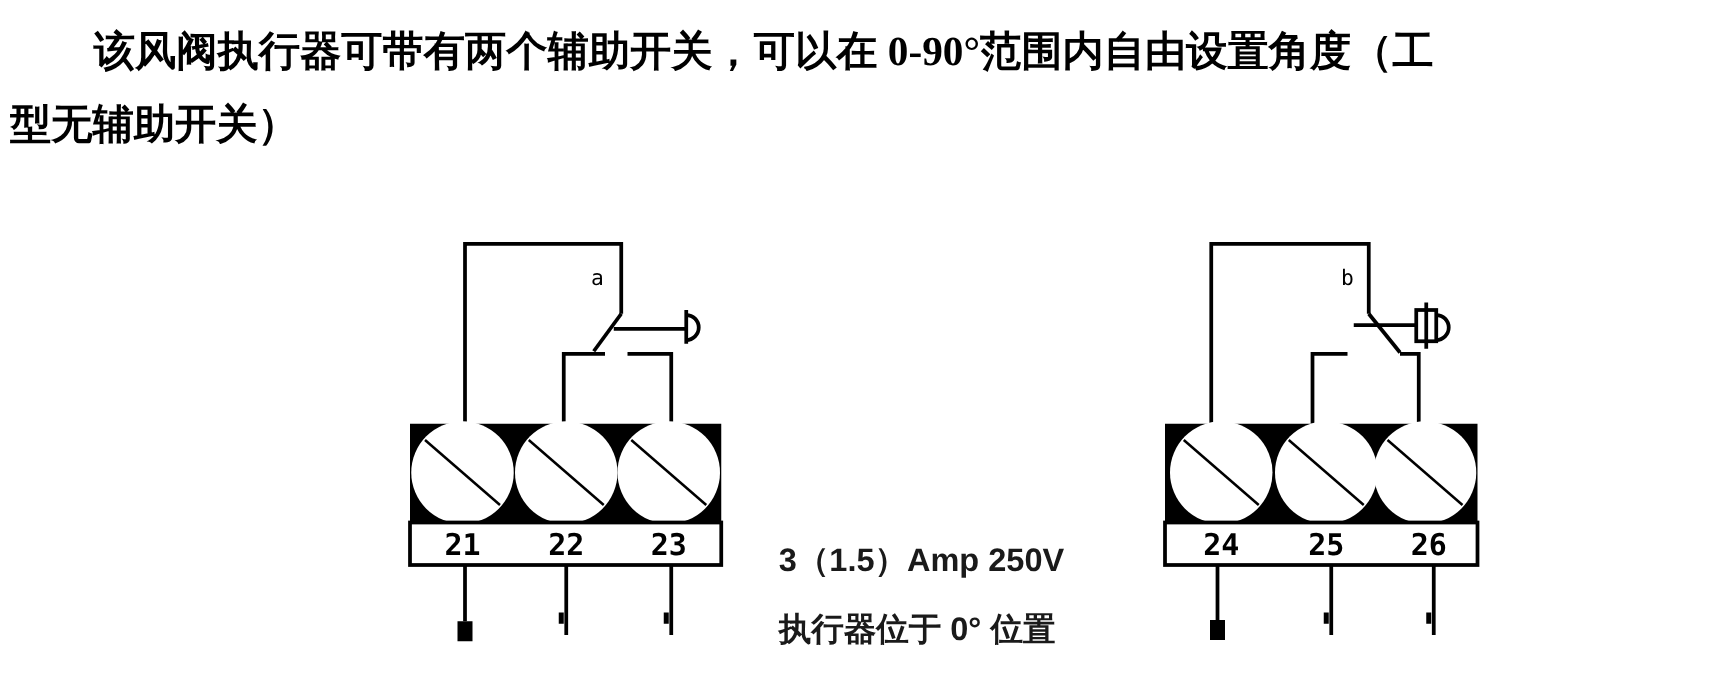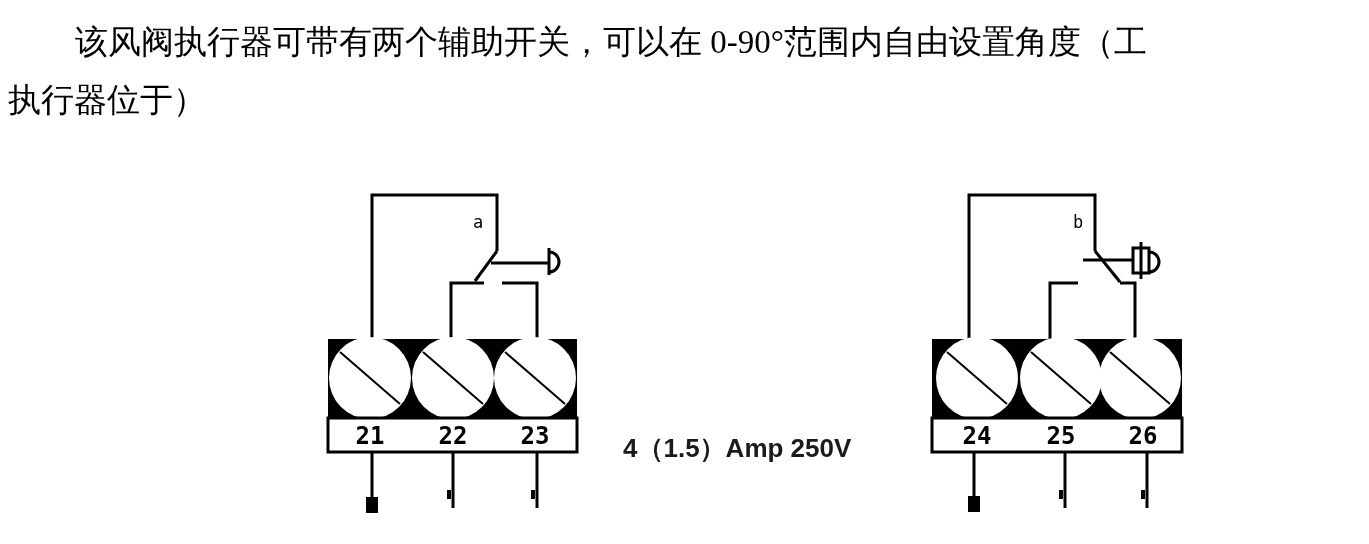--- a/index.html
+++ b/index.html
@@ -15,21 +15,21 @@
     position:absolute;
     left:8px;
     top:13px;
     width:1356px;
     font-family:"Liberation Serif","DejaVu Serif",serif;
     font-size:33px;
     line-height:58px;
     color:#000000;
     white-space:nowrap;
   }
-  .para .line{height:58px;}
+  .para .line{height:58px;font-weight:bold;}
   .para .line.indent{text-indent:67px;}
   .diagram{position:absolute;top:185px;}
   .diagram.left{left:315px;}
   .diagram.right{left:915px;}
   .caption{
     position:absolute;
     left:623px;
     top:434px;
     font-family:"Liberation Sans","DejaVu Sans",sans-serif;
     font-size:26px;
@@ -51,21 +51,21 @@
     fill:#000000;
   }
 </style>
 </head>
 <body>
 
 <div class="page">
 
   <div class="para">
     <div class="line indent">该风阀执行器可带有两个辅助开关，可以在 0-90°范围内自由设置角度（工</div>
-    <div class="line">执行器位于）</div>
+    <div class="line">型无辅助开关）</div>
   </div>
 
   <svg class="diagram left" width="290" height="359" viewBox="0 0 290 359">
     <g stroke="#000000" stroke-width="3" fill="none">
       <polyline points="57,154 57,10 182,10 182,66"></polyline>
       <line x1="182" y1="66" x2="160" y2="96"></line>
       <line x1="176" y1="78" x2="234" y2="78"></line>
       <g>
         <line x1="234" y1="63" x2="234" y2="90"></line>
         <path d="M234,67 a10,10 0 0 1 0,20"></path>
@@ -144,16 +144,17 @@
       <line x1="59" y1="267" x2="59" y2="311"></line>
       <rect x="53" y="311" width="12" height="16" fill="#000000" stroke="none"></rect>
       <line x1="150" y1="267" x2="150" y2="323"></line>
       <rect x="144" y="305" width="4" height="9" fill="#000000" stroke="none"></rect>
       <line x1="232" y1="267" x2="232" y2="323"></line>
       <rect x="226" y="305" width="4" height="9" fill="#000000" stroke="none"></rect>
     </g>
   </svg>
 
   <div class="caption">
-    <div class="cap-line1">4（1.5）Amp 250V</div>
+    <div class="cap-line1">3（1.5）Amp 250V</div>
+    <div class="cap-line2">执行器位于 0° 位置</div>
   </div>
 
 </div>
 
 </body></html>

